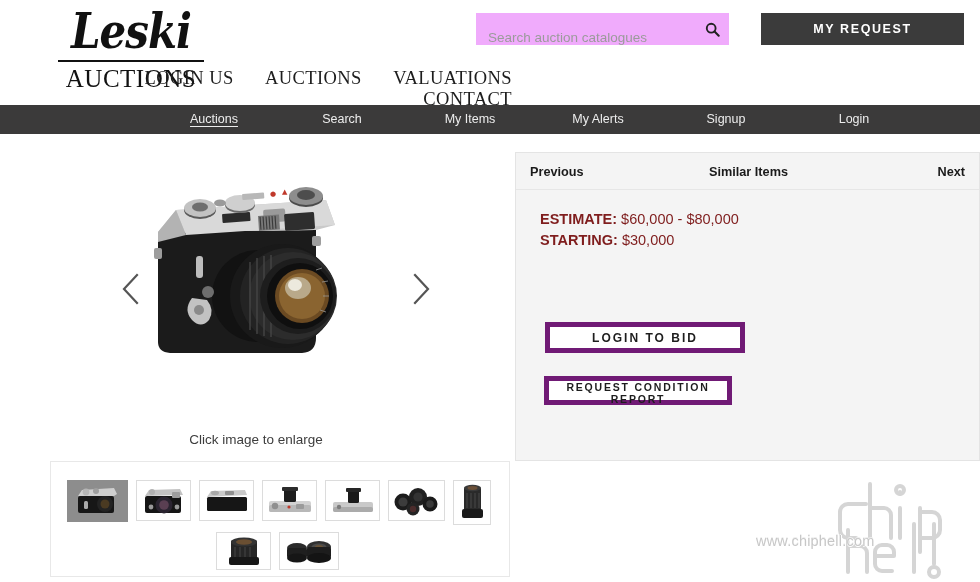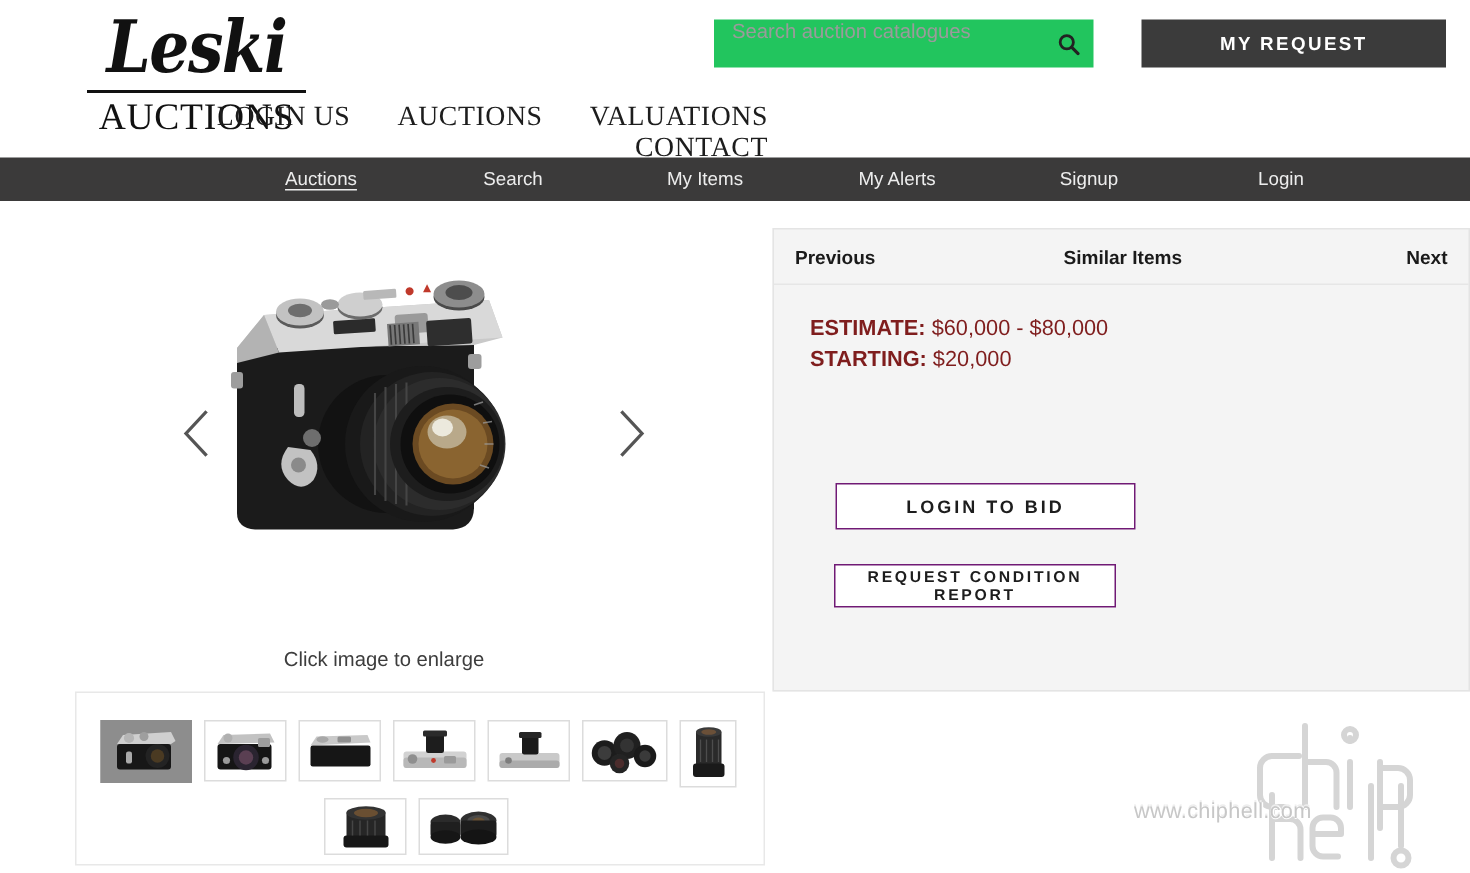--- a/index.html
+++ b/index.html
@@ -24,22 +24,22 @@
   }
   .logo-rule { height: 2px; background: #111; margin: 4px 2px 3px 2px; }
   .logo-sub {
     font-family: "Liberation Serif", "DejaVu Serif", serif;
     font-size: 25px; line-height: 27px; letter-spacing: 0.5px; color: #111;
   }
 
   .search-wrap {
     position: absolute; left: 476px; top: 13px;
     width: 253px; height: 32px;
-    background: #22c55e; border: none;
-    display: flex; align-items: flex-start;
+    background: #f0abfc; border: none;
+    display: flex; align-items: flex-end;
   }
   .search-input {
     flex: 1; border: 0; outline: 0; background: transparent;
     font-family: "Liberation Sans", sans-serif;
     font-size: 13.5px; color: #555; padding: 0 8px 0 12px;
   }
   .search-input::placeholder { color: #9b9b9b; }
   .search-btn {
     width: 34px; height: 32px; border: 0; background: transparent;
     cursor: pointer; display: flex; align-items: center; justify-content: center;
@@ -112,23 +112,23 @@
   .ph-prev { left: 14px; }
   .ph-similar { left: 0; width: 465px; text-align: center; cursor: pointer; }
   .ph-next { right: 14px; }
 
   .prices { position: absolute; left: 24px; top: 56px; }
   .price-line { font-size: 14.5px; color: #7f1d1d; line-height: 21px; }
   .price-line b { font-weight: 700; }
 
   .panel-btn {
     position: absolute; background: #fff;
-    border: 1px solid #701a75; cursor: pointer;
+    border: 5px solid #701a75; cursor: pointer;
     font-family: "Liberation Sans", sans-serif;
-    font-weight: 700; color: #1d1d1d; margin-left: 12px;
+    font-weight: 700; color: #1d1d1d;
   }
   .btn-bid {
     left: 29px; top: 169px; width: 200px; height: 31px;
     font-size: 12px; letter-spacing: 2px;
   }
   .btn-report {
     left: 28px; top: 223px; width: 188px; height: 29px;
     font-size: 10.5px; letter-spacing: 1.8px;
   }
 
@@ -303,21 +303,21 @@
       <span class="ph-next">Next</span>
     </div>
 
     <div class="prices">
       <div class="price-line">
         <b>ESTIMATE:</b>
         <span>$60,000 - $80,000</span>
       </div>
       <div class="price-line">
         <b>STARTING:</b>
-        <span>$20,000</span>
+        <span>$30,000</span>
       </div>
     </div>
 
     <button class="panel-btn btn-bid">LOGIN TO BID</button>
     <button class="panel-btn btn-report">REQUEST CONDITION REPORT</button>
   </div>
 
   <div class="thumbs">
 
     <div class="thumb-row thumb-row-1">

